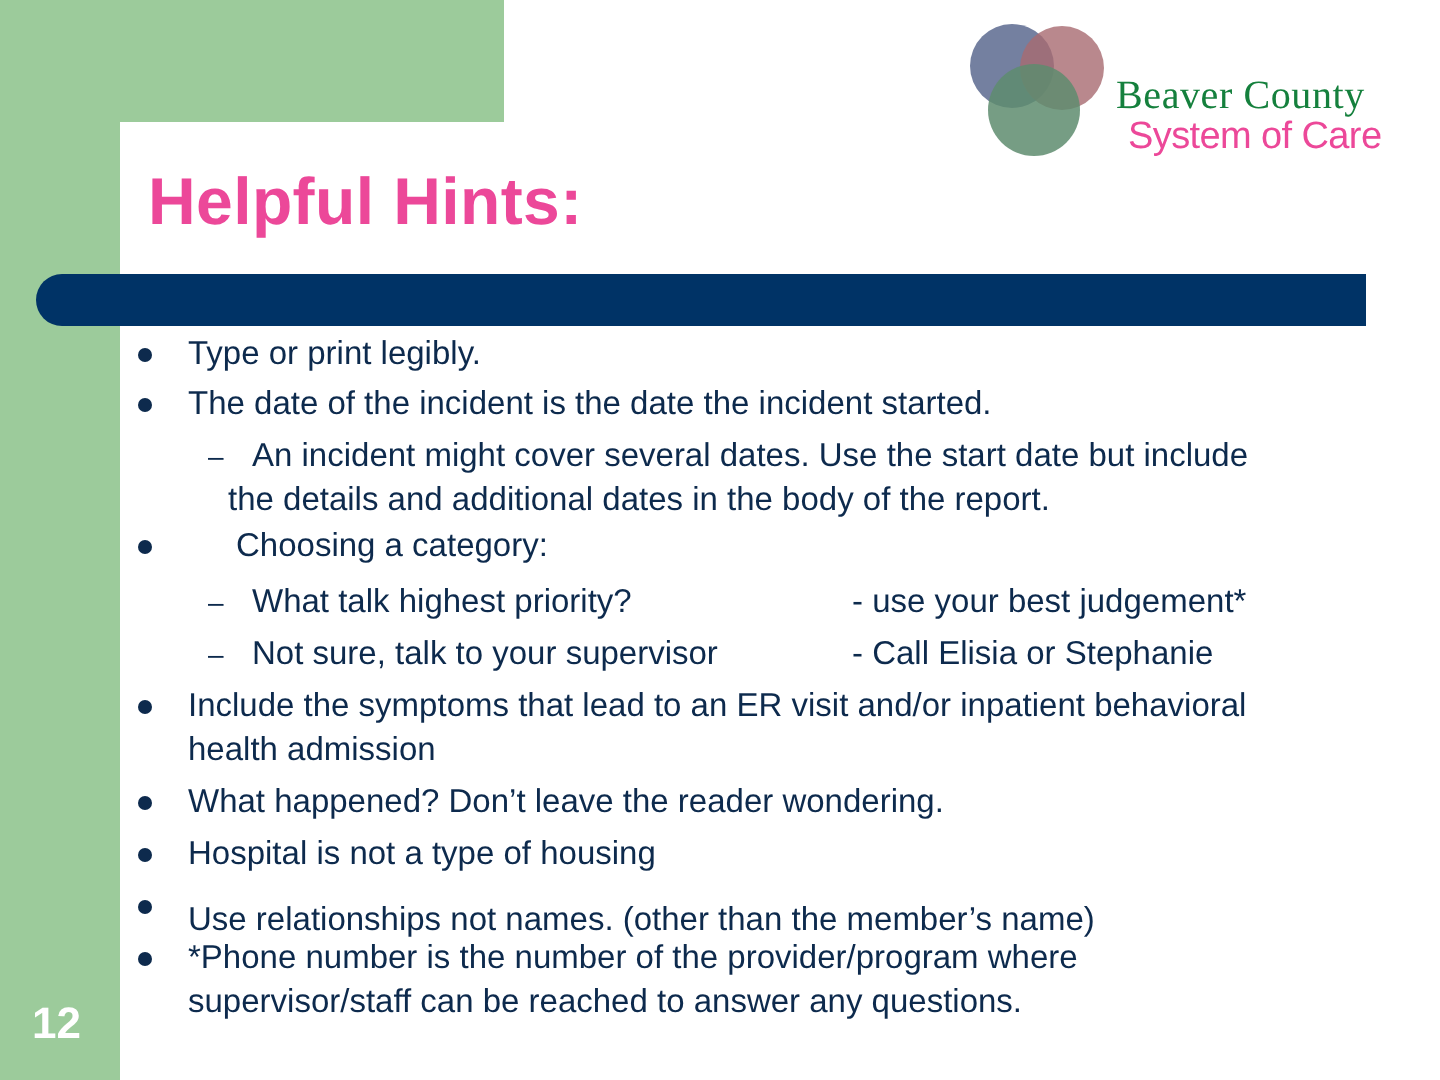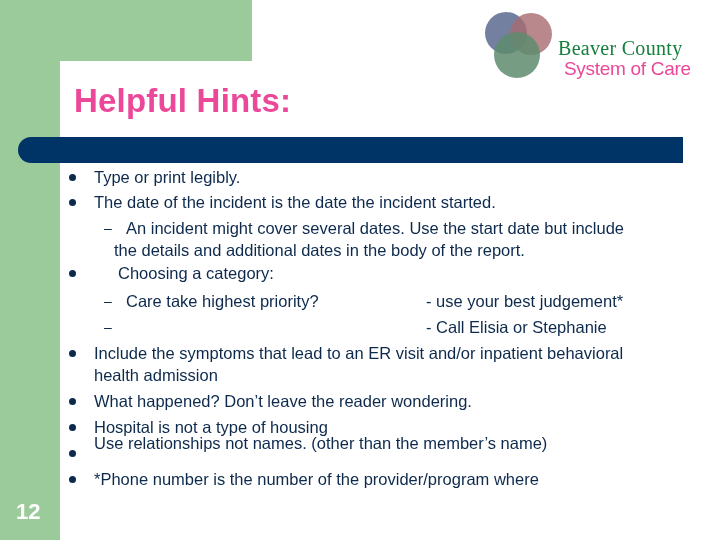--- a/index.html
+++ b/index.html
@@ -82,35 +82,37 @@
 
   <div class="bullet" style="left:69px;top:199px;"></div>
   <div class="line" style="left:94px;top:192px;">The date of the incident is the date the incident started.</div>
   <div class="dash" style="left:104px;top:218px;">–</div>
   <div class="line" style="left:126px;top:218px;">An incident might cover several dates. Use the start date but include</div>
   <div class="line" style="left:114px;top:240px;">the details and additional dates in the body of the report.</div>
 
   <div class="bullet" style="left:69px;top:270px;"></div>
   <div class="line" style="left:94px;top:263px;margin-left:24px;">Choosing a category:</div>
   <div class="dash" style="left:104px;top:291px;">–</div>
-  <div class="line" style="left:126px;top:291px;">Care take highest priority?</div>
+  <div class="line" style="left:126px;top:291px;">What talk highest priority?</div>
   <div class="line" style="left:426px;top:291px;">- use your best judgement*</div>
   <div class="dash" style="left:104px;top:317px;">–</div>
+  <div class="line" style="left:126px;top:317px;">Not sure, talk to your supervisor</div>
   <div class="line" style="left:426px;top:317px;">- Call Elisia or Stephanie</div>
 
   <div class="bullet" style="left:69px;top:350px;"></div>
   <div class="line" style="left:94px;top:343px;">Include the symptoms that lead to an ER visit and/or inpatient behavioral</div>
   <div class="line" style="left:94px;top:365px;">health admission</div>
 
   <div class="bullet" style="left:69px;top:398px;"></div>
   <div class="line" style="left:94px;top:391px;">What happened?  Don’t leave the reader wondering.</div>
 
   <div class="bullet" style="left:69px;top:424px;"></div>
   <div class="line" style="left:94px;top:417px;">Hospital is not a type of housing</div>
 
   <div class="bullet" style="left:69px;top:450px;"></div>
-  <div class="line" style="left:94px;top:433px;">Use relationships not names.  (other than the member’s name)</div>
+  <div class="line" style="left:94px;top:450px;">Use relationships not names.  (other than the member’s name)</div>
 
   <div class="bullet" style="left:69px;top:476px;"></div>
   <div class="line" style="left:94px;top:469px;text-align:right;">*Phone number is the number of the provider/program where</div>
+  <div class="line" style="left:94px;top:491px;">supervisor/staff can be reached to answer any questions.</div>
 </div>
 
 <div class="page-num">12</div>
 
 </body></html>

